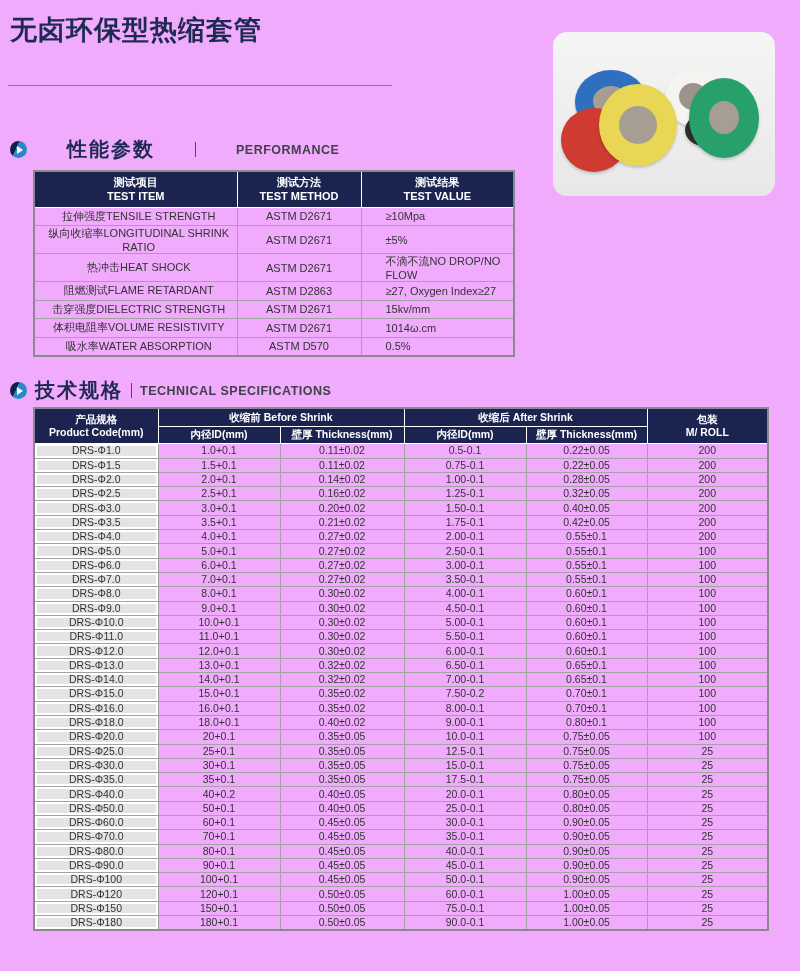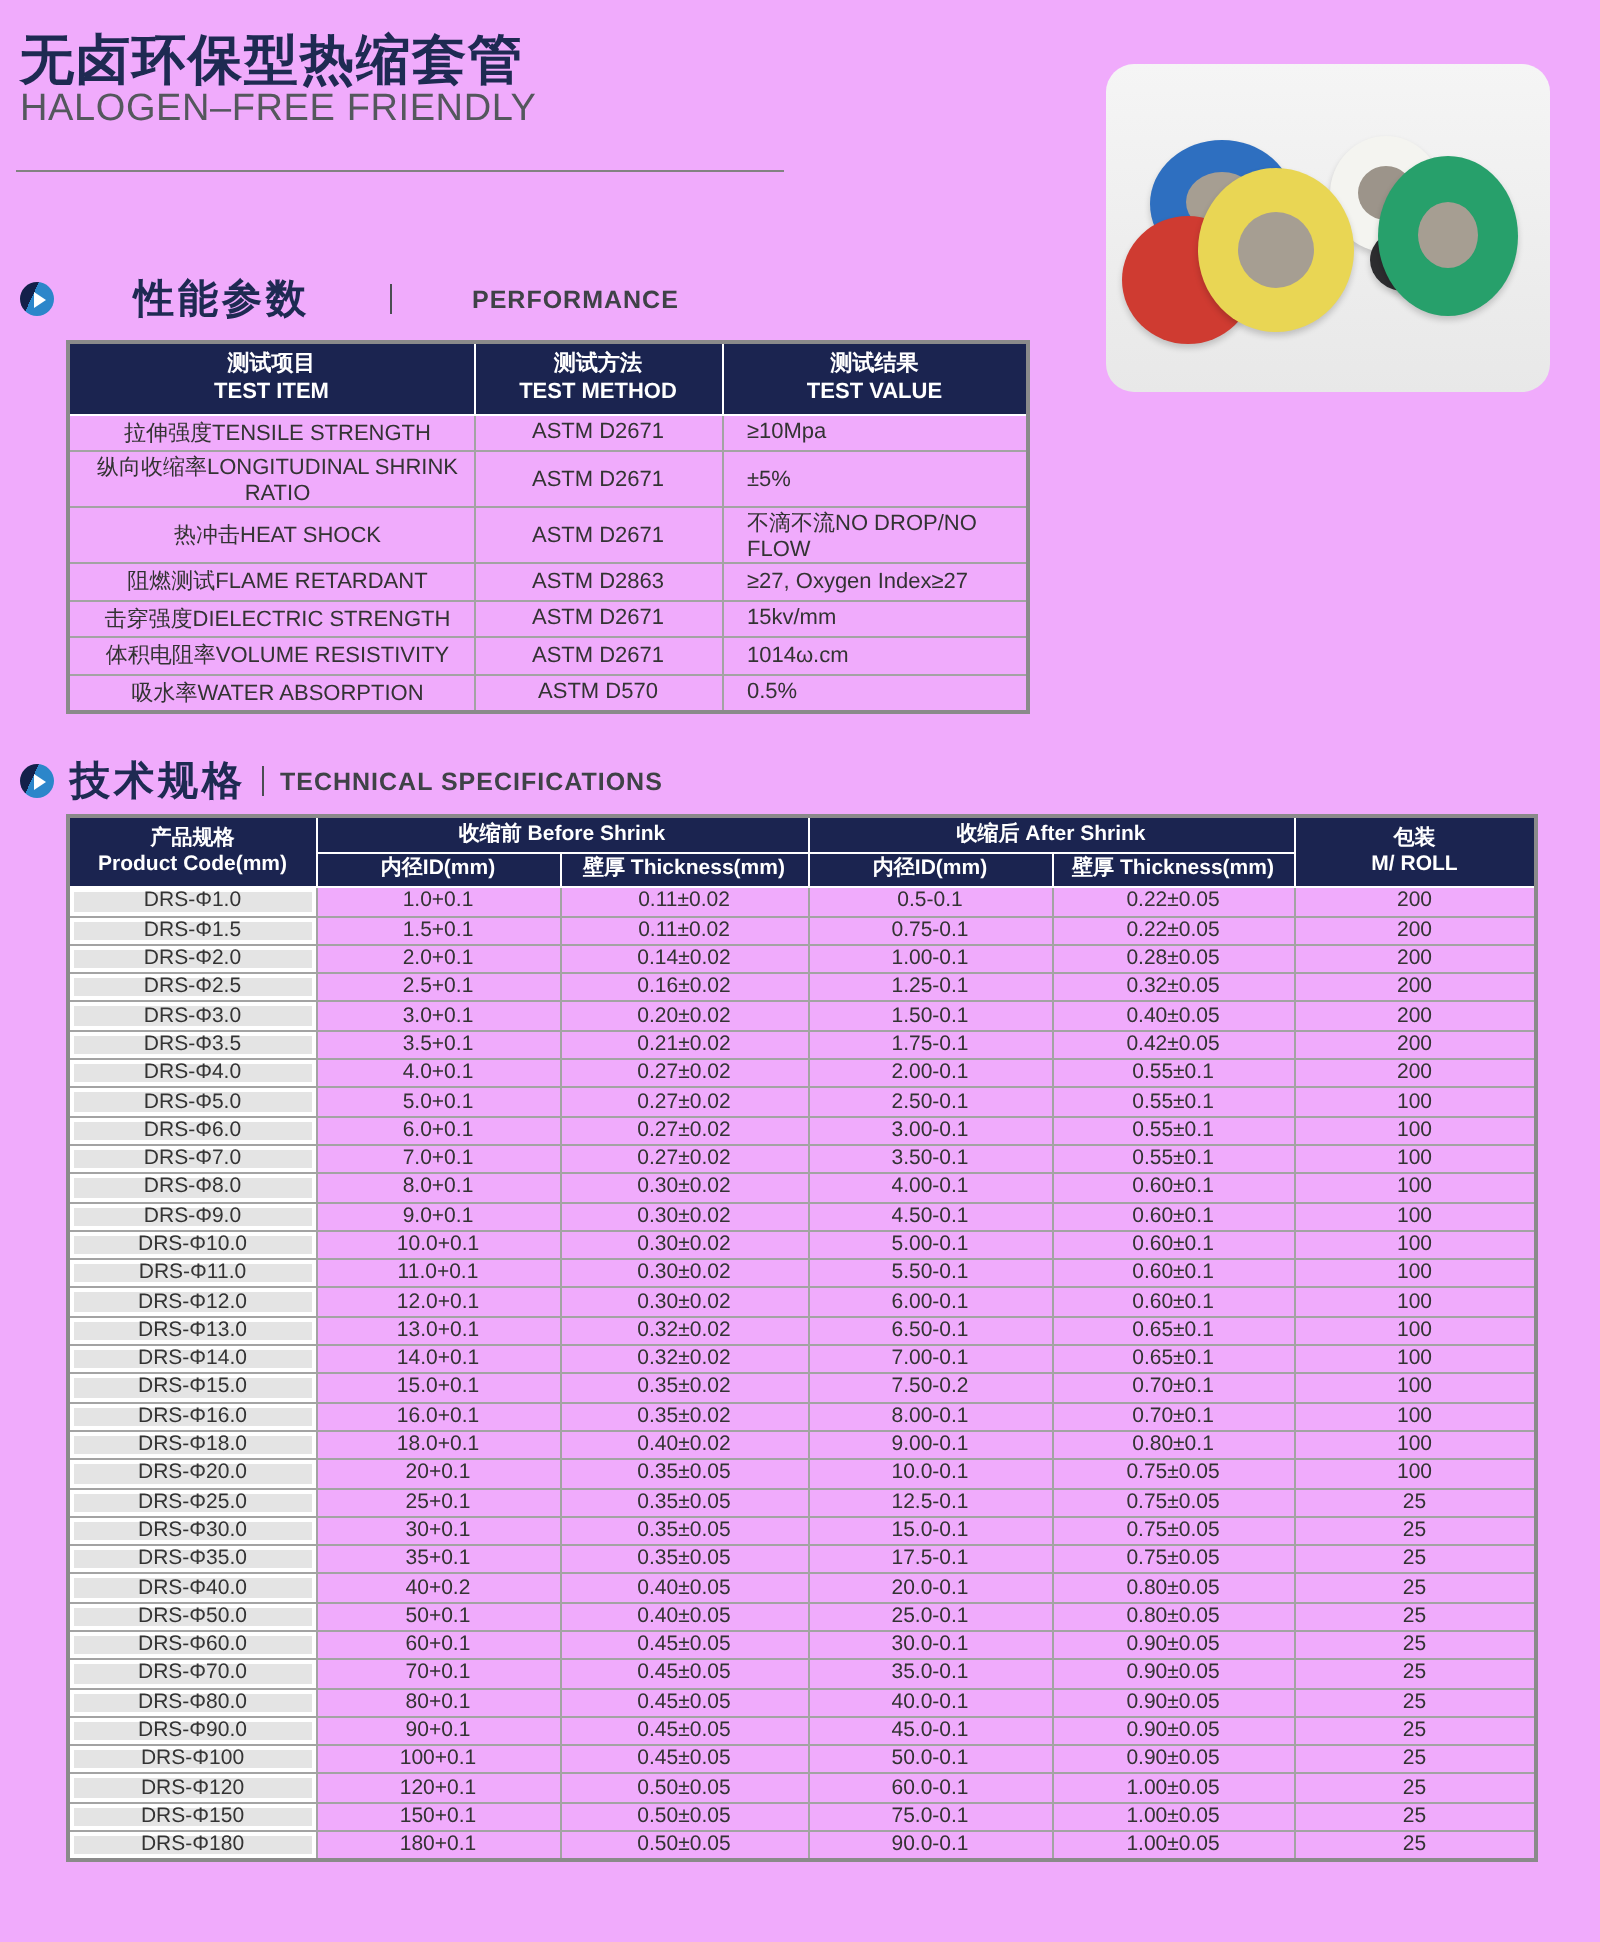--- a/index.html
+++ b/index.html
@@ -57,38 +57,37 @@
   
   table { border-collapse:collapse; table-layout:fixed; }
   .perf, .spec { position:absolute; border:2px solid #8a8a8a; }
   th { background:#1b2450; color:#fff; font-weight:bold; border:1px solid #fff; text-align:center; }
 
   .perf { left:33px; top:170px; width:480px; }
   .perf th { font-size:11px; padding:3px 2px; line-height:1.3; }
   .perf td { border:1px solid #a3a3a3; font-size:11px; height:17.5px; padding:0 4px; color:#333; }
   .perf td:nth-child(1){ text-align:center; padding-left:10px; }
   .perf td:nth-child(2){ text-align:center;margin-left:48px; }
-  .perf td:nth-child(3){ text-align:left; padding-left:12px; }
+  .perf td:nth-child(3){ text-align:left; padding-left:24px; }
 
   .spec { left:33px; top:407px; width:734px; }
   .spec th { font-size:10.5px; padding:1.5px 2px; line-height:1.3; }
   .spec td {
     border:1px solid #a3a3a3; font-size:10.5px; height:13.3px; line-height:13px;
     text-align:center; color:#333; padding:0 2px;
   }
   .spec td.code { background:#e4e4e4; box-shadow:inset 0 0 0 2px #fff; }
 </style>
 </head>
 <body>
 
 <div class="page">
 
   <h1 class="title">无卤环保型热缩套管</h1>
   <div class="subtitle">
-    <div>HALOGEN–FREE FRIENDLY</div>
   </div>
   <div class="rule"></div>
 
   <div class="photo">
     <div class="roll roll-blue" style="background: rgb(46, 111, 192);">
         <span class="hole"></span>
       </div>
     <div class="roll roll-white" style="background: rgb(244, 244, 240);">
         <span class="hole"></span>
       </div>

